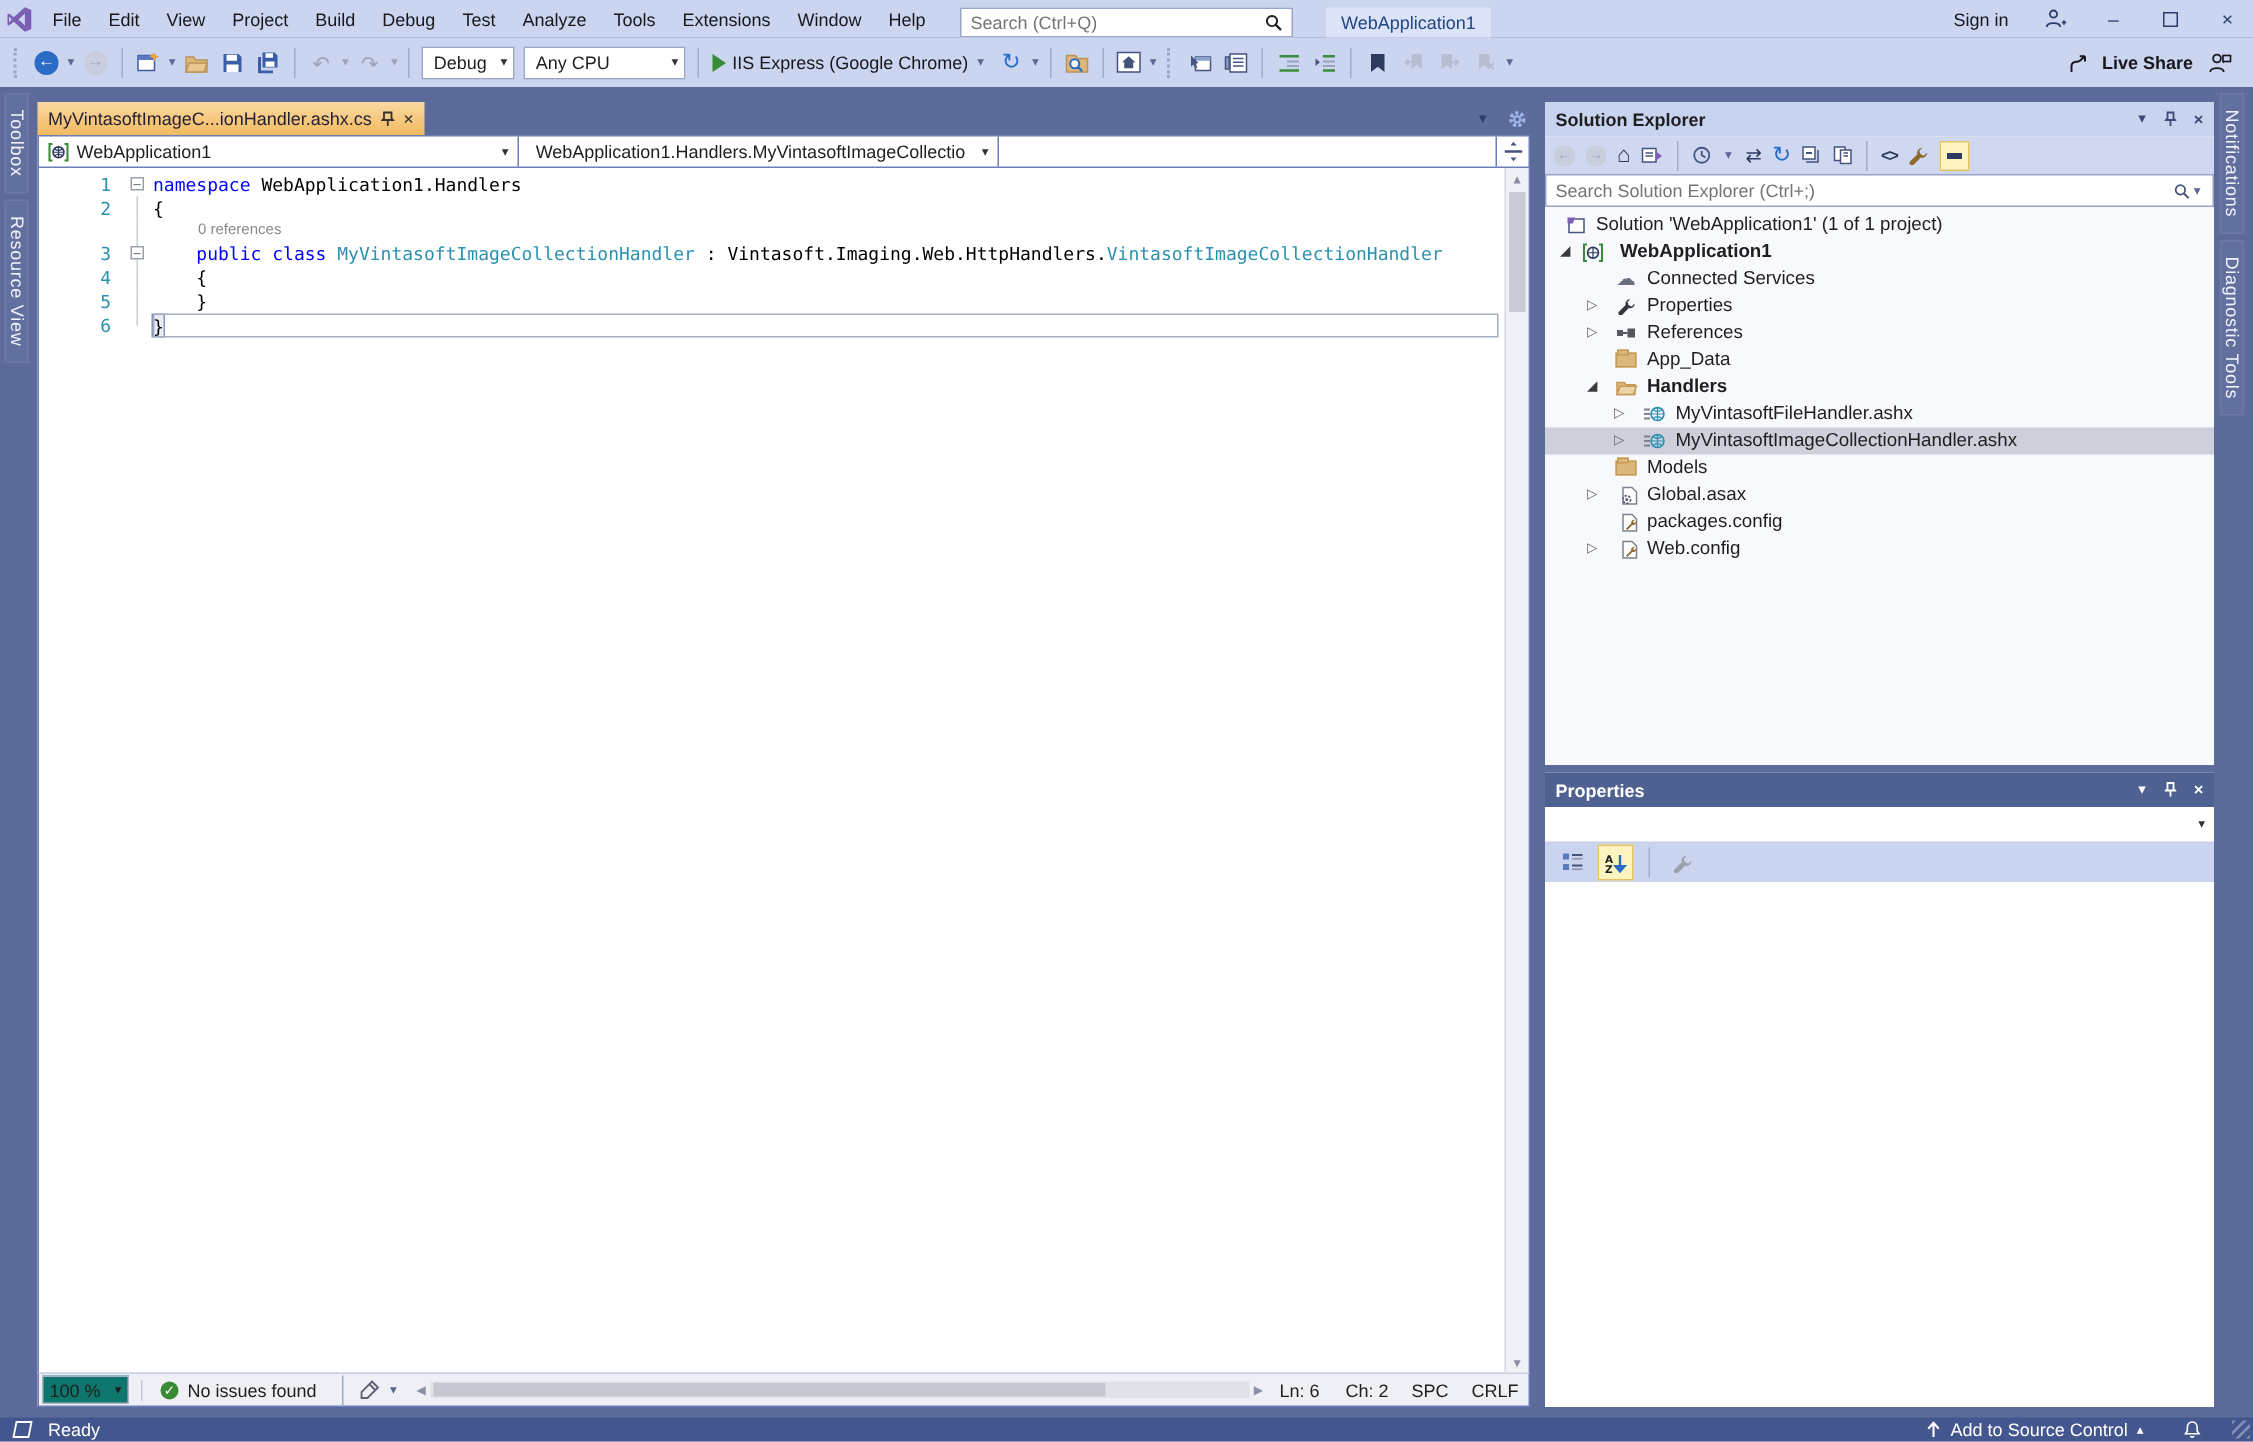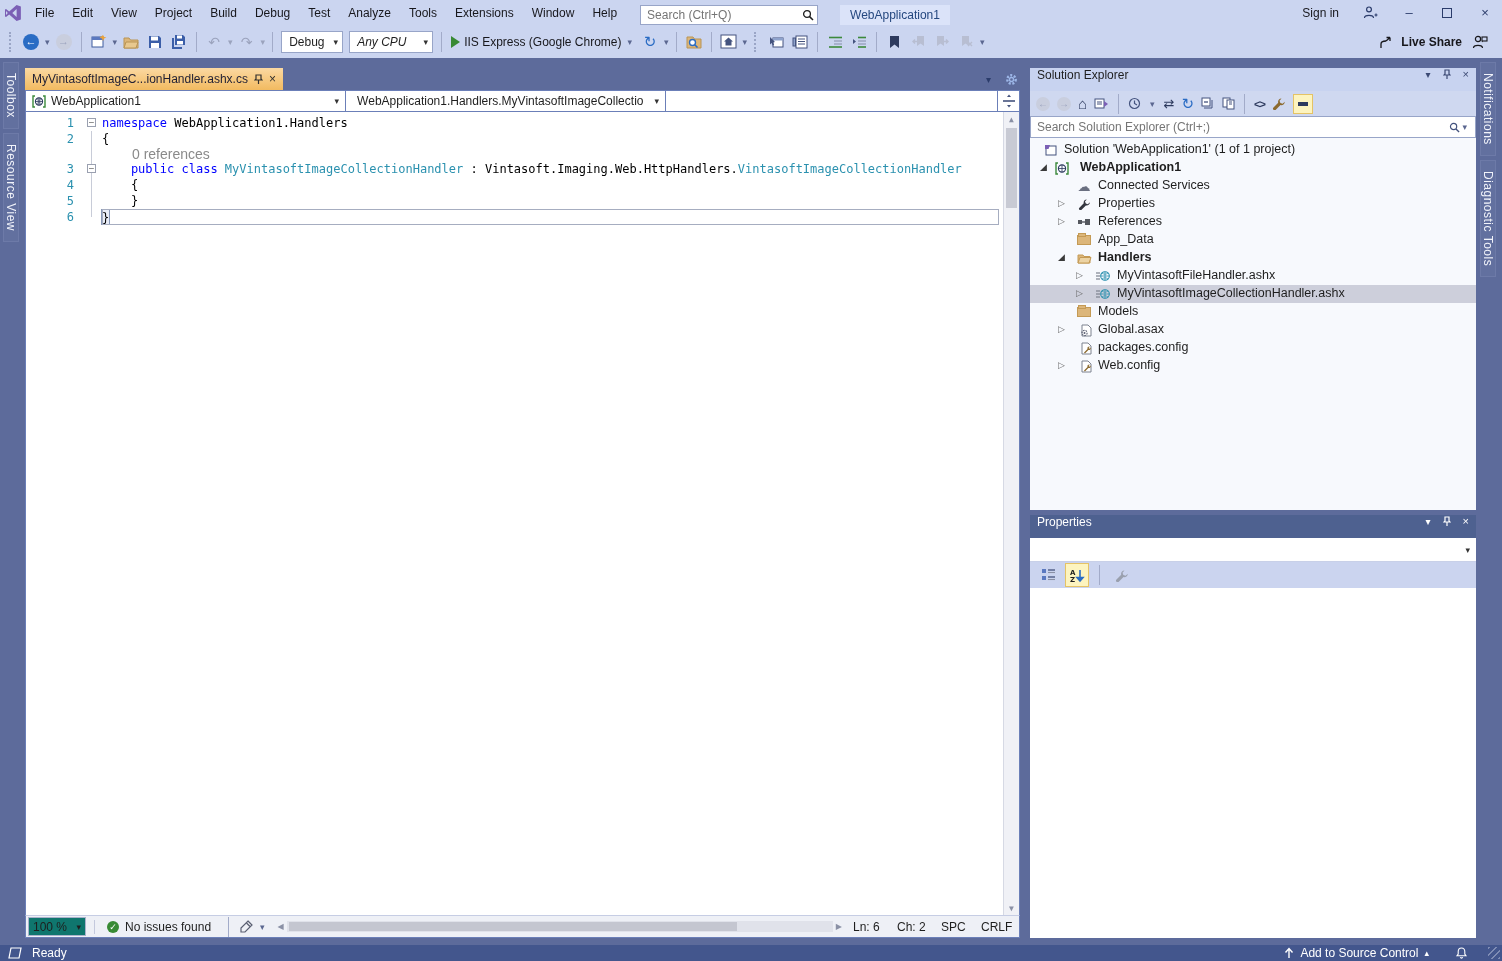--- a/index.html
+++ b/index.html
@@ -6,21 +6,21 @@
   html,body { width:1502px; height:961px; overflow:hidden; }
   body { font-family:"Liberation Sans","DejaVu Sans",sans-serif; font-size:12px; color:#1e1e1e;
          background:#5d6b9b; position:relative; }
 
   
   .titlebar { position:absolute; left:0; top:0; width:1502px; height:25px; background:#cbd5f0;
               display:flex; align-items:flex-end; }
   .vslogo { width:26px; height:25px; display:flex; align-items:center; justify-content:center; }
   .menu { display:flex; align-items:center; height:100%; }
   .menu-item { padding:0 9px; height:100%; display:flex; align-items:center; color:#17171c; cursor:default; }
-  .tb-search { margin-left:14px; width:178px; height:20px; background:#fff; border:1px solid #98a5c8;
+  .tb-search { margin-left:14px; width:222px; height:20px; background:#fff; border:1px solid #98a5c8;
                display:flex; align-items:center; padding:0 6px; }
   .tb-search input { flex:1; border:none; outline:none; font-size:12px; color:#444; background:transparent;
                      font-family:"Liberation Sans",sans-serif; }
   .win-btn-app { margin-left:22px; padding:3px 10px; background:#dbe3f9; color:#24477f; }
   .titlebar-right { margin-left:auto; display:flex; align-items:center; gap:4px; }
   .signin { display:flex; align-items:center; gap:24px; padding:0 10px; color:#17171c; }
   .win-ctl { width:34px; height:25px; display:flex; align-items:center; justify-content:center; color:#2b3c6b; font-size:13px; }
   .maxbox { width:10px; height:10px; border:1px solid #2b3c6b; display:inline-block; }
 
   
@@ -64,21 +64,21 @@
                font-family:"DejaVu Sans Mono","Liberation Mono",monospace; font-size:12px; overflow:hidden; }
   .code-scroll { position:absolute; left:0; right:16px; top:0; bottom:0; padding-top:3px; }
   .code-row { display:flex; height:16px; line-height:16px; white-space:pre; position:relative; }
   .code-row.mini { height:14px; line-height:14px; }
   .ln { width:58px; text-align:right; color:#2b91af; padding-right:10px; flex:none; }
   .omargin { width:18px; flex:none; position:relative; }
   .fold-box { position:absolute; left:3px; top:3px; width:9px; height:9px; border:1px solid #9aa0b0; background:#fff;
               font-size:8px; line-height:7px; text-align:center; color:#4e4e4e; }
   .guide { position:absolute; left:7px; width:1px; background:#c8ccd8; }
   .kw { color:#0000ff; } .tp { color:#2b91af; } .pl { color:#000; }
-  .codelens { color:#8a8a8a; font-size:14px; font-family:"Liberation Sans",sans-serif; }
+  .codelens { color:#8a8a8a; font-size:10px; font-family:"Liberation Sans",sans-serif; }
   .cur-line { position:absolute; left:76px; right:4px; top:0; bottom:0; border:1px solid #a6adc0; pointer-events:none; }
   .brace-hl { border:1px solid #8898b8; background:#e9edf7; margin-left:-1px; }
 
   
   .vscroll { position:absolute; right:0; top:0; bottom:0; width:16px; background:#f0f1f6; border-left:1px solid #d6d9e4; }
   .vscroll .arrow { height:14px; display:flex; align-items:center; justify-content:center; font-size:8px; color:#8a90a5; }
   .vthumb { position:absolute; left:2px; right:2px; top:16px; height:80px; background:#c8cad4; }
   .vscroll .arrow.bottom { position:absolute; bottom:0; left:0; right:0; }
 
   
@@ -90,21 +90,21 @@
   .ok-dot { width:12px; height:12px; border-radius:50%; background:#388a34; color:#fff; font-size:9px; line-height:12px; text-align:center; }
   .hscroll { flex:1; display:flex; align-items:center; margin:0 8px; }
   .hs-arrow { font-size:8px; color:#8a90a5; padding:0 3px; }
   .hs-track { flex:1; height:11px; background:#e0e2ea; position:relative; }
   .hs-thumb { position:absolute; left:2px; top:1px; bottom:1px; width:82%; background:#c4c6d0; }
   .ed-stats { display:flex; align-items:center; gap:0; }
   .ed-stats span { width:44px; text-align:left; }
 
   
   .panel { position:absolute; left:1030px; width:446px; background:#f7f9fd; }
-  .panel-hdr { height:23px; display:flex; align-items:flex-start; padding:0 7px; }
+  .panel-hdr { height:23px; display:flex; align-items:center; padding:0 7px;font-weight:bold; }
   .panel-hdr.light { background:#c8d3f0; color:#1e1e1e; }
   .panel-hdr.dark { background:#4e6190; color:#fff; }
   .panel-hdr .hctl { margin-left:auto; display:flex; gap:12px; align-items:center; font-size:11px; }
   .se-toolbar { height:25px; background:#cfd8f0; display:flex; align-items:center; padding:0 6px; gap:7px; }
   .se-toolbar .tsep { margin:0 2px; }
   .se-search { height:22px; background:#fff; border:1px solid #98a5c8; display:flex; align-items:center; padding:0 6px; }
   .se-search input { flex:1; border:none; outline:none; background:transparent; font-size:12px; color:#555;
                      font-family:"Liberation Sans",sans-serif; }
   .tree { padding-top:3px; font-size:12.5px; }
   .trow { height:18px; display:flex; align-items:center; position:relative; }
@@ -231,21 +231,21 @@
   <span class="dd grayed">▾</span>
   <span class="tbtn grayed">
       <span class="glyph">↷</span>
     </span>
   <span class="dd grayed">▾</span>
   <span class="tsep"></span>
   <span class="combo" style="width:62px;">
     <span class="cval">Debug</span>
     <span class="carrow">▾</span>
   </span>
-  <span class="combo" style="width:84px;font-style:italic;">
+  <span class="combo" style="width:108px;">
     <span class="cval">Any CPU</span>
     <span class="carrow">▾</span>
   </span>
   <span class="tsep"></span>
   <span class="run-group">
     <span class="play-tri"></span>
     <span style="color:#17171c;">IIS Express (Google Chrome)</span>
     <span class="dd">▾</span>
   </span>
   <span class="tbtn">

